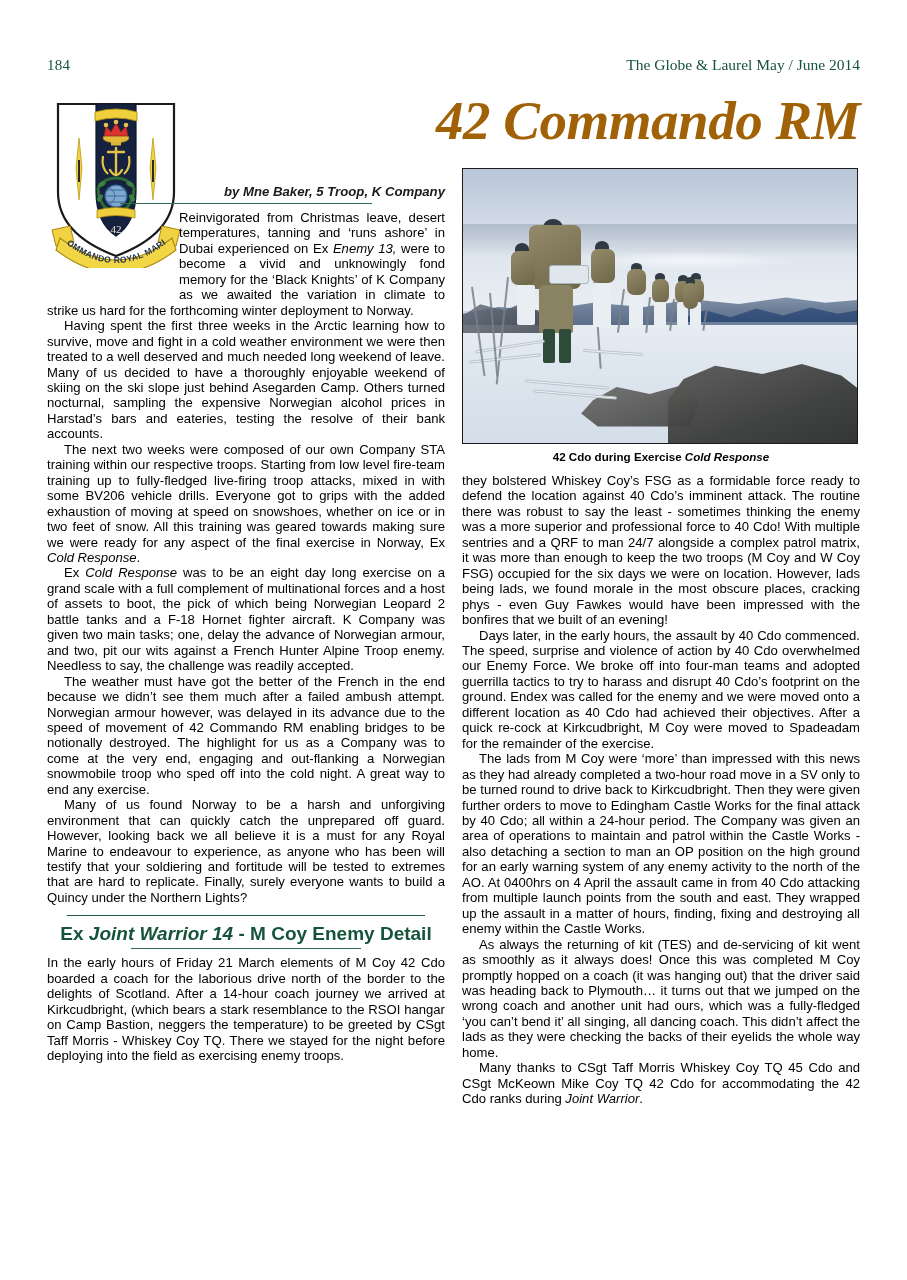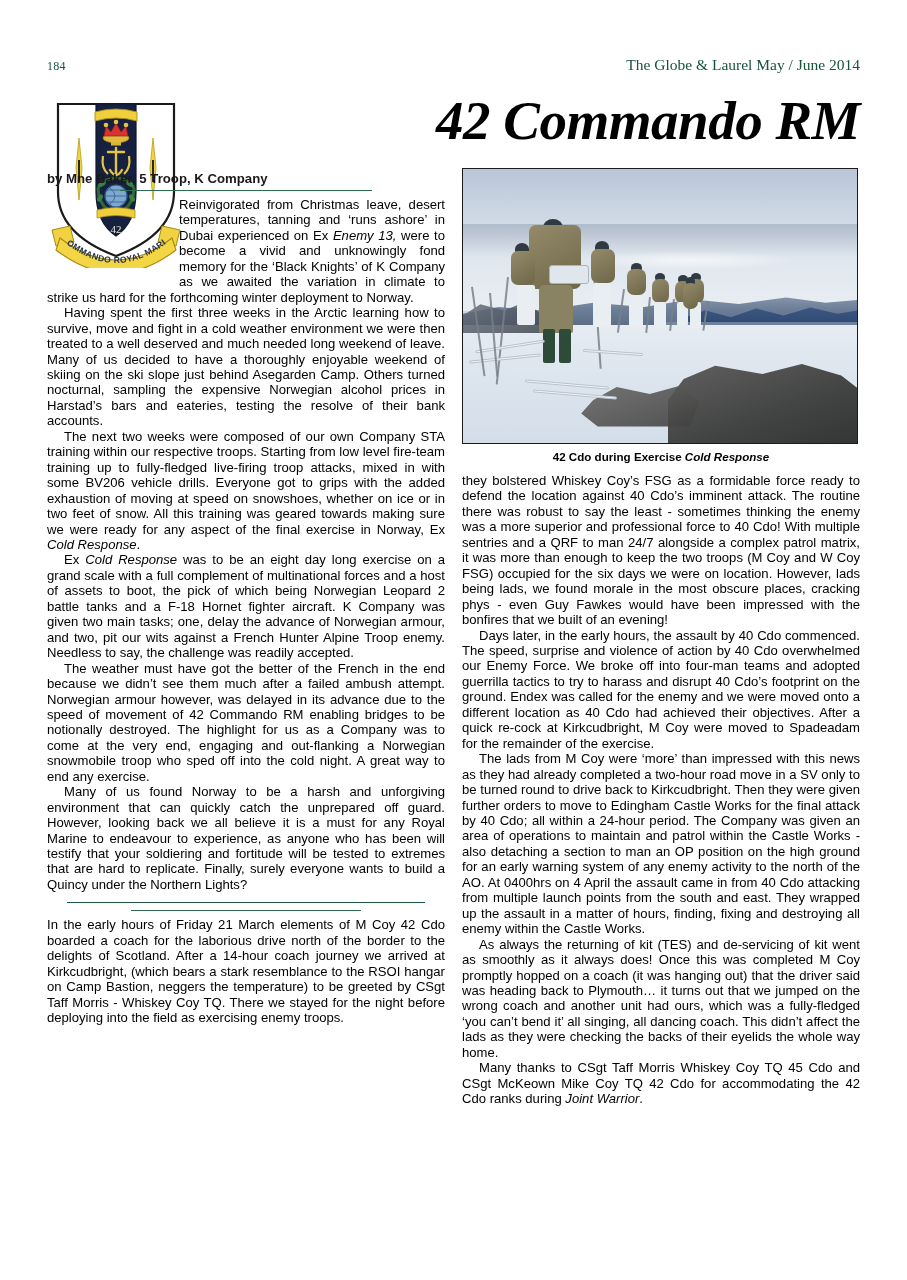--- a/index.html
+++ b/index.html
@@ -24,21 +24,21 @@
   .running-head {
     position: absolute;
     left: 47px; top: 56px;
     width: 813px;
     display: flex;
     align-items: baseline;
     justify-content: space-between;
   }
   .folio {
     font-family: "Liberation Serif", serif;
-    font-size: 12px;
+    font-size: 15px;
     color: #16543a;
     letter-spacing: .2px;
   }
   .masthead {
     font-family: "Liberation Serif", serif;
     font-size: 15.5px;
     color: #16543a;
     white-space: nowrap;
   }
   .masthead .journal { }
@@ -47,21 +47,21 @@
   .main-title {
     position: absolute;
     left: 180px; top: 92px;
     width: 680px;
     text-align: right;
     font-family: "Liberation Serif", serif;
     font-style: italic;
     font-weight: bold;
     font-size: 55px;
     line-height: 58px;
-    color: #000000;
+    color: #a16207;
     letter-spacing: -0.5px;
   }
 
   
   .crest {
     position: absolute;
     left: 48px; top: 96px;
     width: 136px; height: 172px;
   }
 
@@ -86,26 +86,27 @@
   .art-head {
     text-align: center;
     font-weight: bold;
     font-size: 19px;
     line-height: 22px;
     color: #15543a;
     margin: 0;
   }
   .art-head .ital { font-style: italic; }
   .art-byline {
-    text-align: left;
+    text-align: right;
+    font-style: italic;
     font-weight: bold;
     font-size: 13.2px;
     line-height: 16px;
     color: #1a1a1a;
-    margin: 3px 0 0 0;
+    margin: 16px 0 0 0;
   }
   .rule-under-byline {
     height: 0;
     border-bottom: 1.3px solid #2f6b4f;
     margin: 3px auto 6px auto;
   }
   .rule-above-head {
     height: 0;
     border-bottom: 1.7px solid #1d5a3d;
     margin: 10px auto 7px auto;
@@ -301,20 +302,21 @@
     <p class="indent"><span>The next two weeks were composed of our own Company STA training within our respective troops. Starting from low level fire-team training up to fully-fledged live-firing troop attacks, mixed in with some BV206 vehicle drills. Everyone got to grips with the added exhaustion of moving at speed on snowshoes, whether on ice or in two feet of snow. All this training was geared towards making sure we were ready for any aspect of the final exercise in Norway, Ex </span><i>Cold Response</i><span>.</span></p>
 
     <p class="indent"><span>Ex </span><i>Cold Response</i><span> was to be an eight day long exercise on a grand scale with a full complement of multinational forces and a host of assets to boot, the pick of which being Norwegian Leopard 2 battle tanks and a F-18 Hornet fighter aircraft. K Company was given two main tasks; one, delay the advance of Norwegian armour, and two, pit our wits against a French Hunter Alpine Troop enemy. Needless to say, the challenge was readily accepted.</span></p>
 
     <p class="indent">The weather must have got the better of the French in the end because we didn’t see them much after a failed ambush attempt. Norwegian armour however, was delayed in its advance due to the speed of movement of 42 Commando RM enabling bridges to be notionally destroyed. The highlight for us as a Company was to come at the very end, engaging and out-flanking a Norwegian snowmobile troop who sped off into the cold night. A great way to end any exercise.</p>
 
     <p class="indent">Many of us found Norway to be a harsh and unforgiving environment that can quickly catch the unprepared off guard. However, looking back we all believe it is a must for any Royal Marine to endeavour to experience, as anyone who has been will testify that your soldiering and fortitude will be tested to extremes that are hard to replicate. Finally, surely everyone wants to build a Quincy under the Northern Lights?</p>
 
     <div class="rule-above-head" style="width:358px;"></div>
 
+    <div class="art-head"><span>Ex </span><span class="ital">Joint Warrior 14</span><span> - M Coy Enemy Detail</span></div>
     <div class="rule-under-byline" style="width:230px;"></div>
 
     <p>In the early hours of Friday 21 March elements of M Coy 42 Cdo boarded a coach for the laborious drive north of the border to the delights of Scotland. After a 14-hour coach journey we arrived at Kirkcudbright, (which bears a stark resemblance to the RSOI hangar on Camp Bastion, neggers the temperature) to be greeted by CSgt Taff Morris - Whiskey Coy TQ. There we stayed for the night before deploying into the field as exercising enemy troops.</p>
   </div>
 
   <div class="col col-right">
 
     <div class="photo-frame">
       <div class="sky"></div>
       <div class="cloudband"></div>

